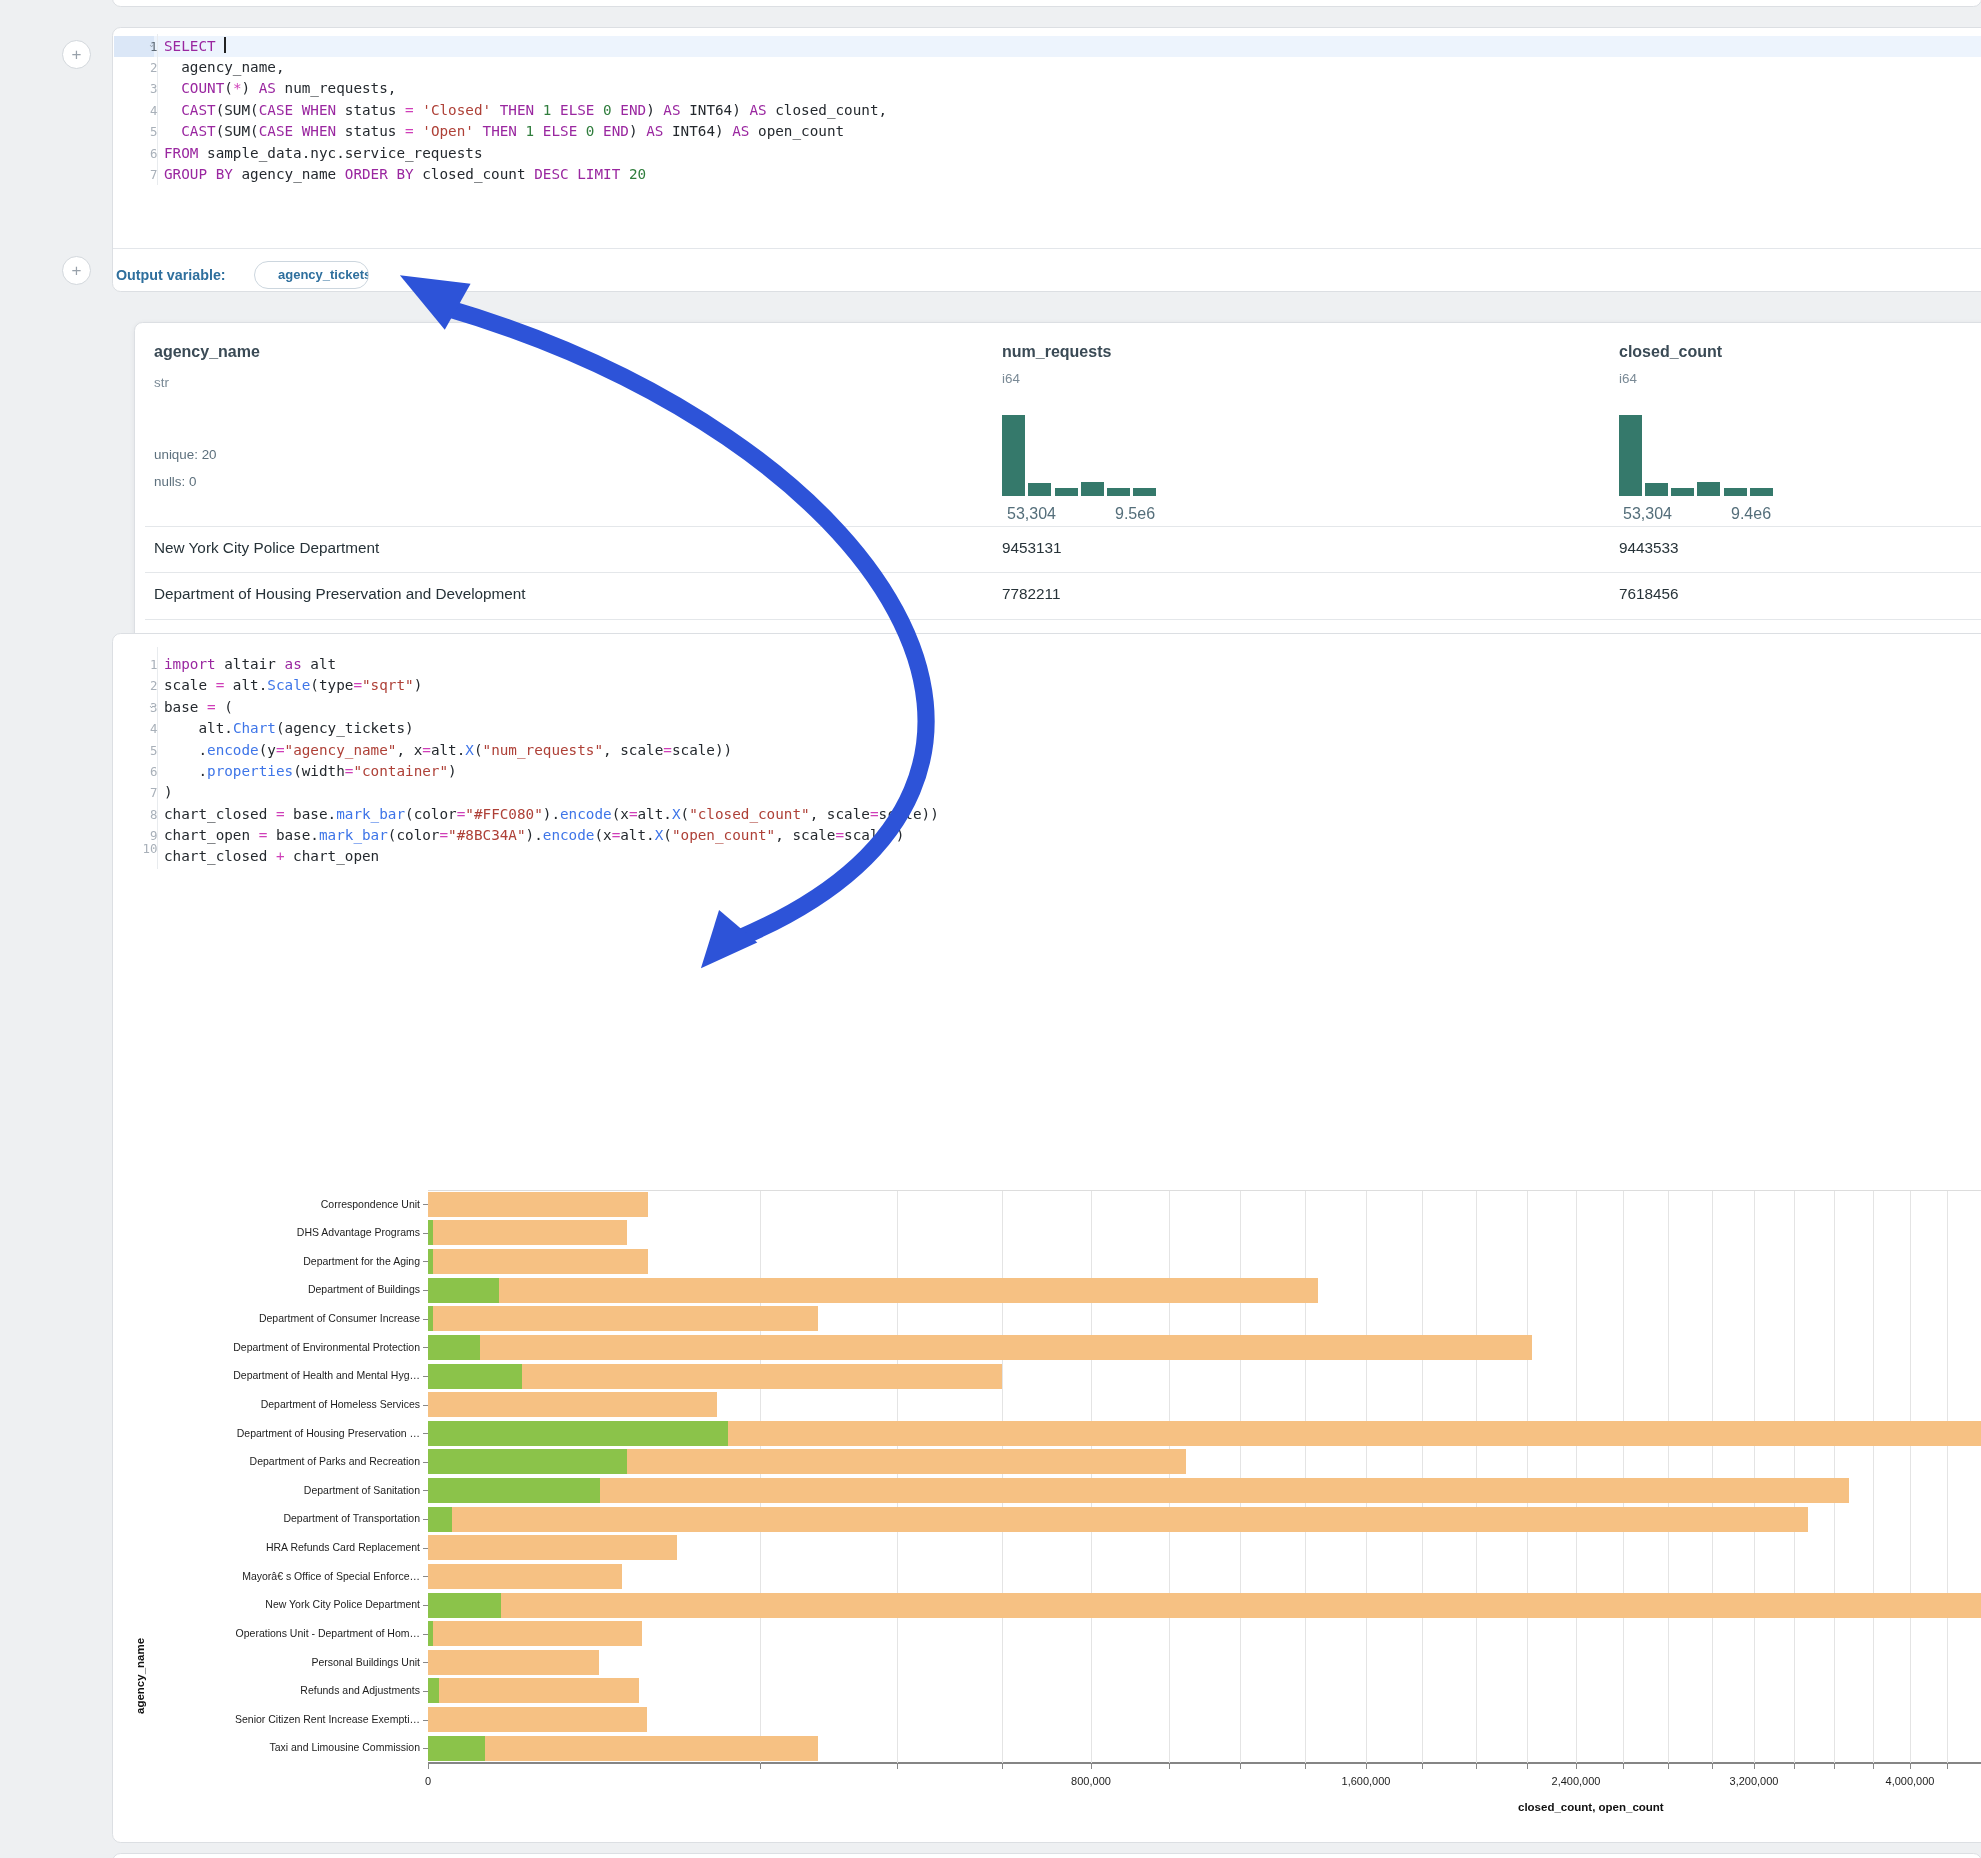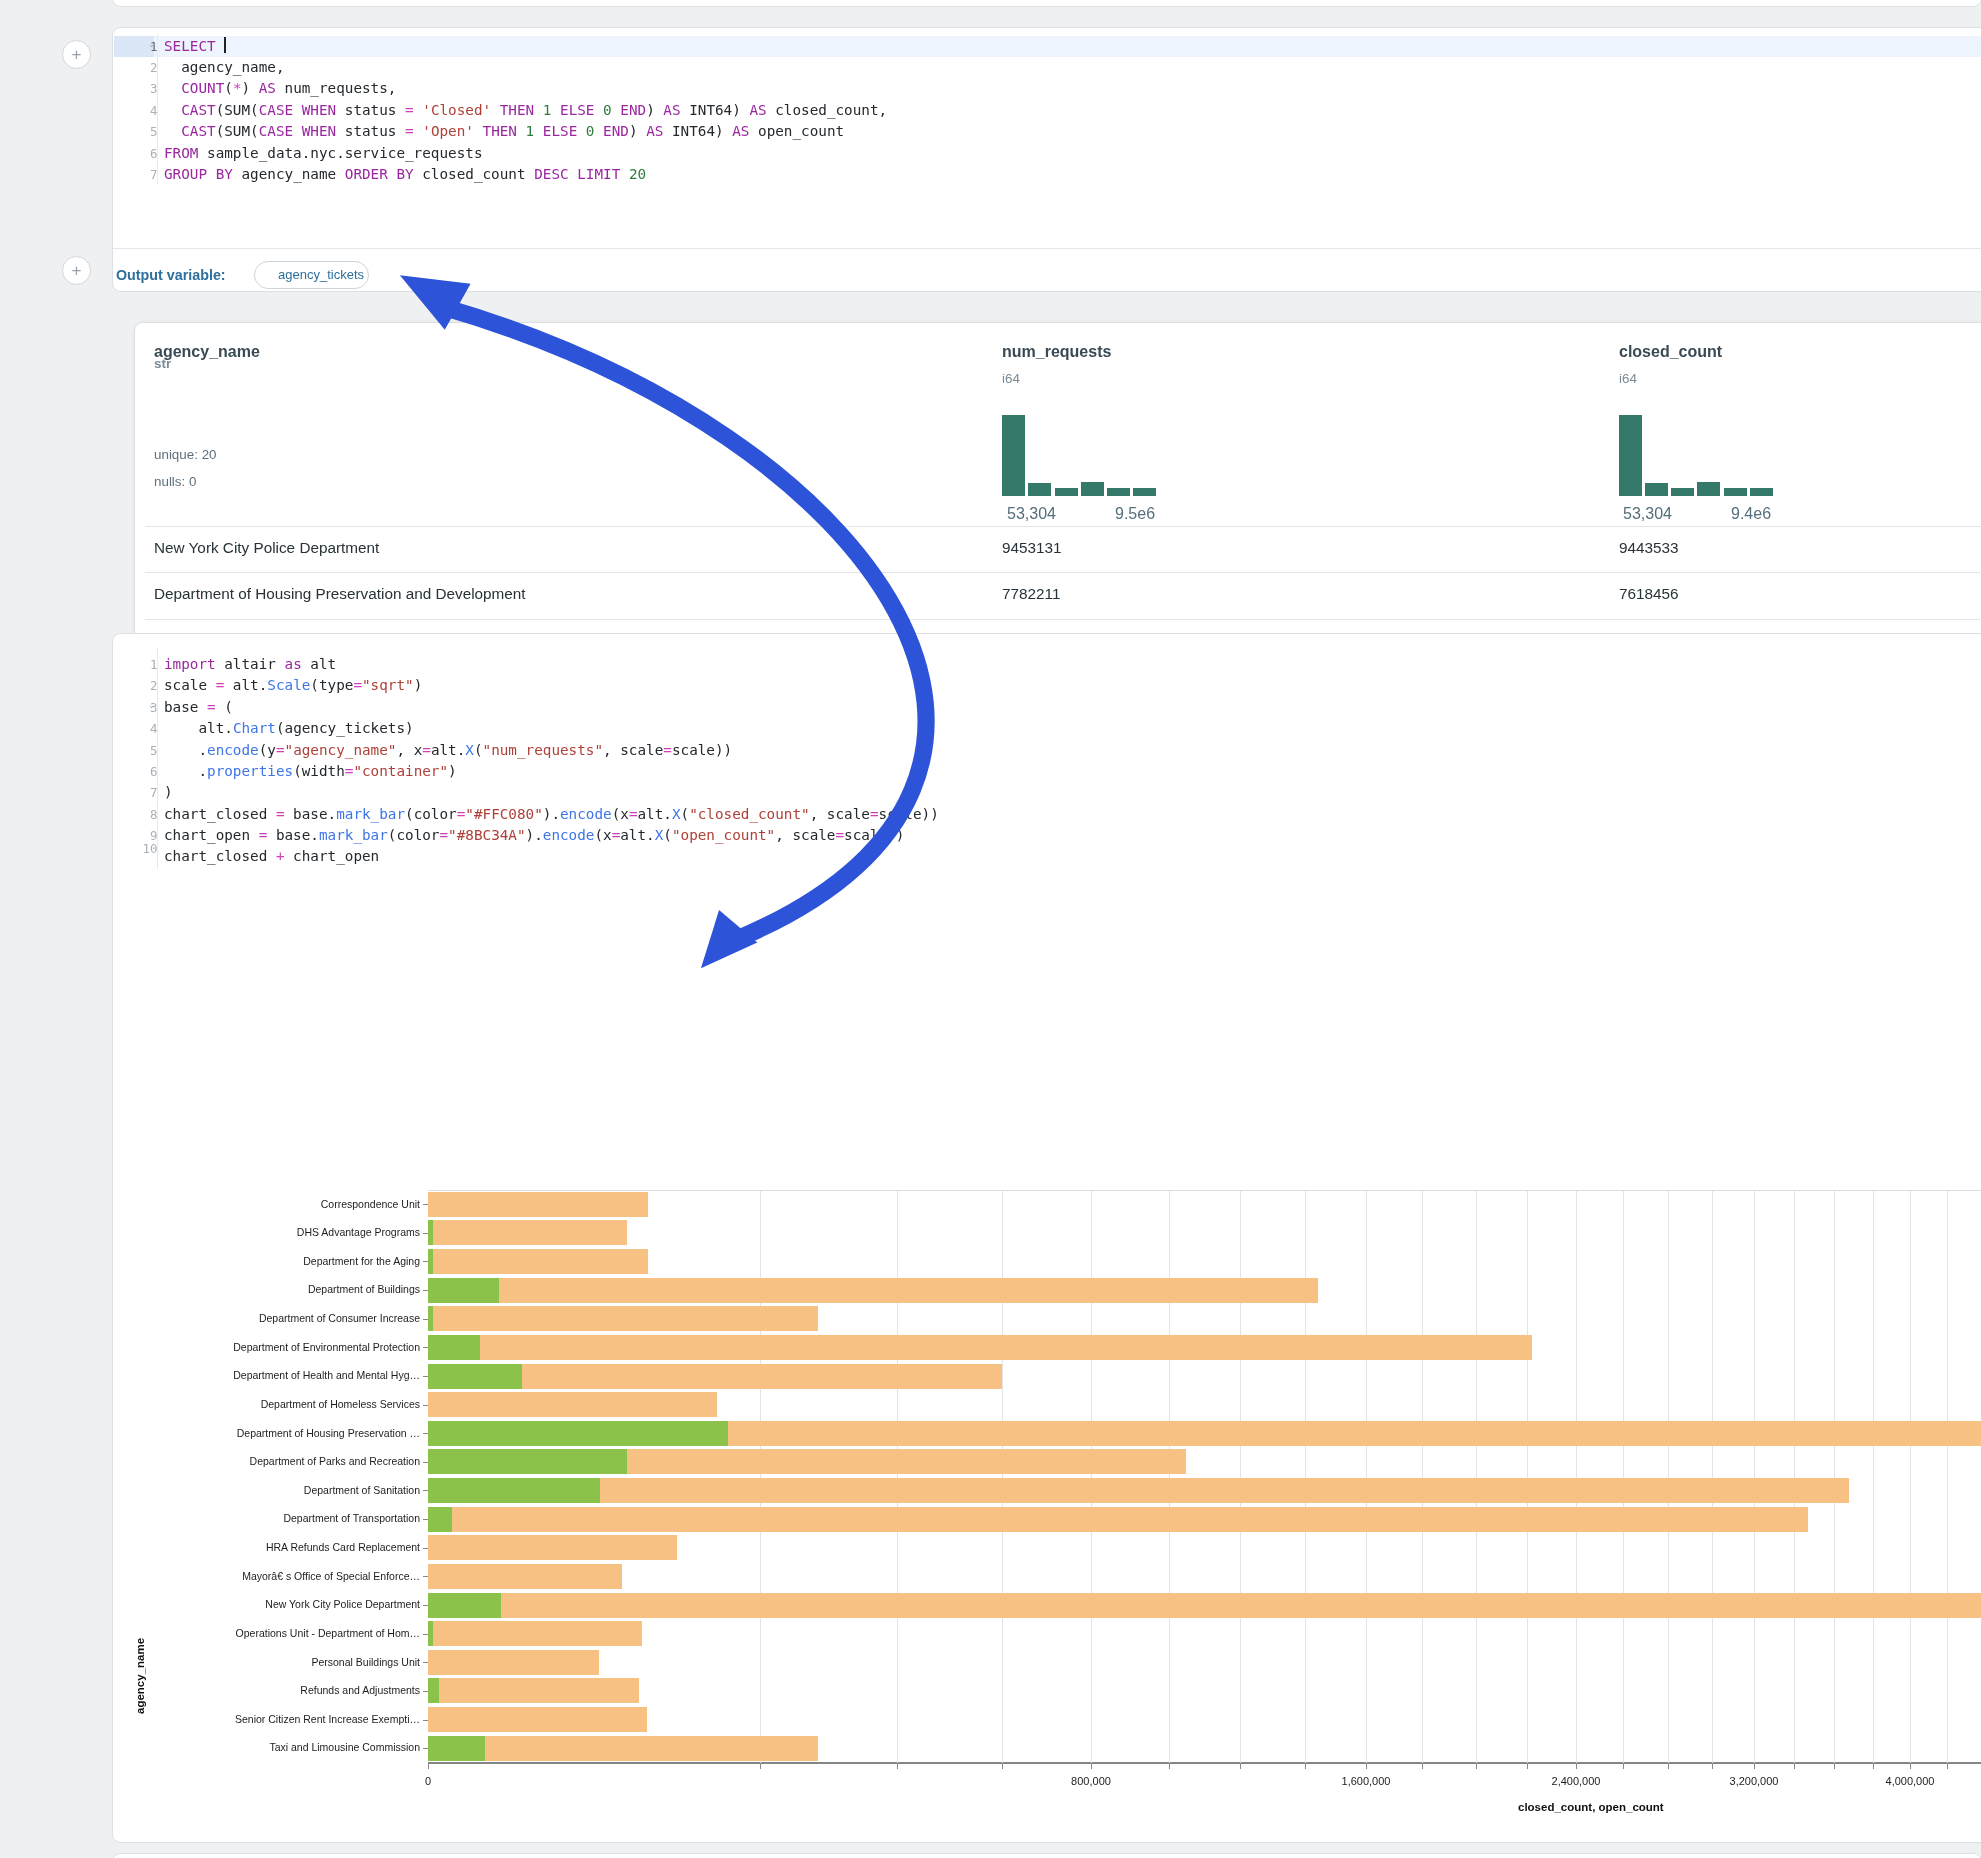--- a/index.html
+++ b/index.html
@@ -18,21 +18,21 @@
   .tok-s{color:#ae4037;}   .tok-n{color:#2f7d3c;}
   .tok-o{color:#cf3eb8;}   .tok-p{color:#24292e;}
   .caret{display:inline-block;width:1.4px;height:16.3px;background:#222;vertical-align:-2.9px;}
   .gutter-sep{position:absolute;width:1px;background:#e8ebee;}
   .activeband-code{position:absolute;background:#edf4fd;}
   .activeband-gut{position:absolute;background:#dbe7f7;}
   
   .outstrip-line{position:absolute;height:1px;background:#e3e6ea;left:0;right:0;}
   .outlabel{position:absolute;font-size:14.3px;font-weight:bold;color:#2e6f9d;}
   .pill{position:absolute;border:1px solid #ccd6de;border-radius:14px;background:#fff;
-        font-size:13px;font-weight:normal;color:#2e6f9d;line-height:26px;padding:0 23px;
+        font-size:13px;font-weight:bold;color:#2e6f9d;line-height:26px;padding:0 23px;
         overflow:hidden;white-space:nowrap;box-sizing:border-box;}
   
   .plusbtn{position:absolute;width:29px;height:29px;border-radius:50%;background:#fff;
      border:1px solid #d2d7dc;color:#98a1aa;font-size:17px;line-height:27px;text-align:center;box-sizing:border-box;}
   
   .th-name{position:absolute;font-size:16px;font-weight:bold;color:#3a4a55;}
   .th-type{position:absolute;font-size:13.4px;color:#7a8a96;}
   .th-stat{position:absolute;font-size:13.4px;color:#5d707d;}
   .hist-bar{position:absolute;background:#35796b;}
   .hist-lab{position:absolute;font-size:16px;color:#546e7a;}
@@ -80,21 +80,21 @@
       <div class="code-line" style="top: 136px;"><span class="tok-k">GROUP BY</span><span class="tok-p"> agency_name </span><span class="tok-k">ORDER BY</span><span class="tok-p"> closed_count </span><span class="tok-k">DESC</span><span class="tok-p"> </span><span class="tok-k">LIMIT</span><span class="tok-p"> </span><span class="tok-n">20</span></div>
     </div>
   <div class="outstrip-line" style="top:220px;"></div>
   <div class="outlabel" style="left:3px;top:239px;">Output variable:</div>
   <div class="pill" style="left:141px;top:233px;width:115px;height:28px;">agency_tickets</div>
 </div>
 
 <div class="card" style="left:134px;top:322px;width:1876px;height:503px;box-shadow:0 1.9px 4.8px rgba(30,40,50,.06);">
   <div id="tbl" class="abs" style="left:0;top:0;right:0;bottom:0;">
       <div class="th-name" style="left: 19px; top: 20px;">agency_name</div>
-      <div class="th-type" style="left: 19px; top: 33px; font-weight: bold;">str</div>
+      <div class="th-type" style="left: 19px; top: 52px;">str</div>
       <div class="th-stat" style="left: 19px; top: 124px;">unique: 20</div>
       <div class="th-stat" style="left: 19px; top: 151px;">nulls: 0</div>
       <div class="th-name" style="left: 867px; top: 20px;">num_requests</div>
       <div class="th-type" style="left: 867px; top: 48px;">i64</div>
       <div class="hist-bar" style="left: 867px; top: 92px; width: 23px; height: 81px;"></div>
       <div class="hist-bar" style="left: 893px; top: 160px; width: 23px; height: 13.4px;"></div>
       <div class="hist-bar" style="left: 920px; top: 165px; width: 23px; height: 7.6px;"></div>
       <div class="hist-bar" style="left: 946px; top: 159px; width: 23px; height: 14.3px;"></div>
       <div class="hist-bar" style="left: 972px; top: 165px; width: 23px; height: 7.6px;"></div>
       <div class="hist-bar" style="left: 998px; top: 165px; width: 23px; height: 7.6px;"></div>

